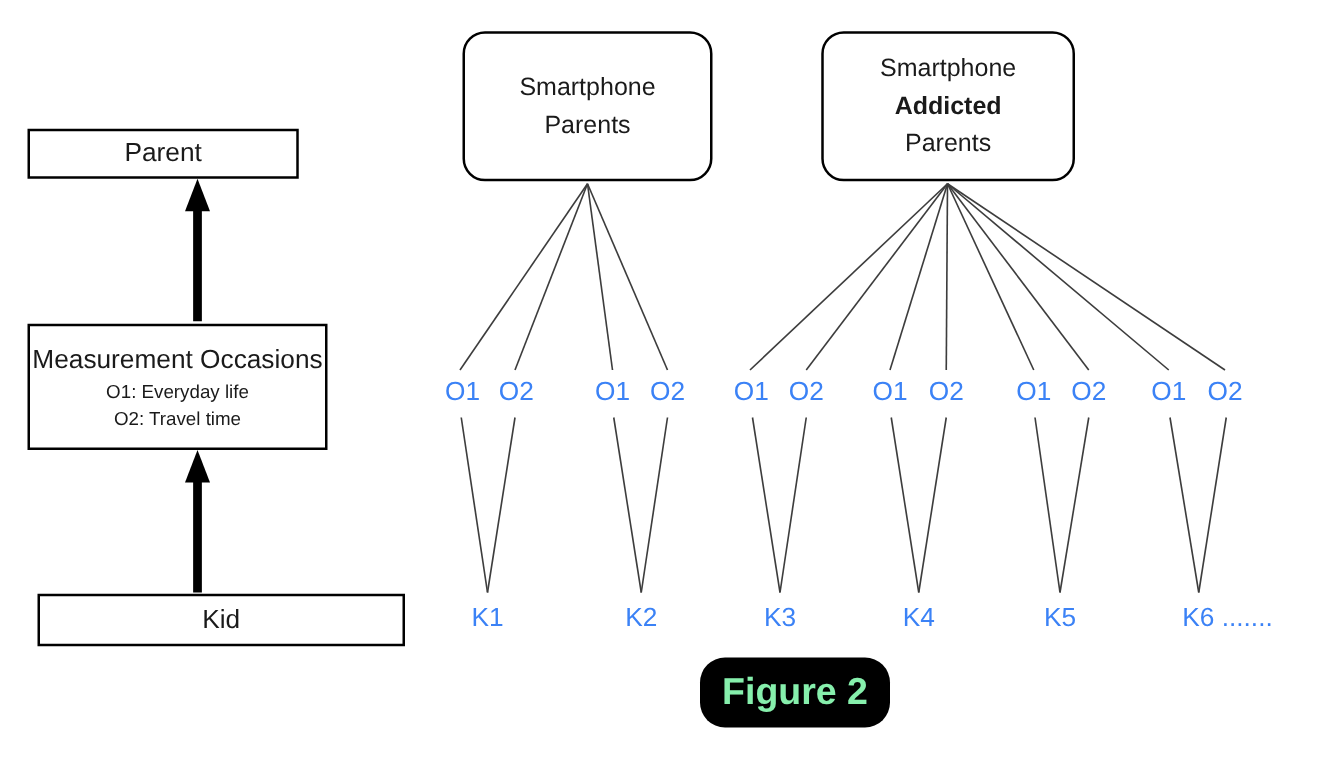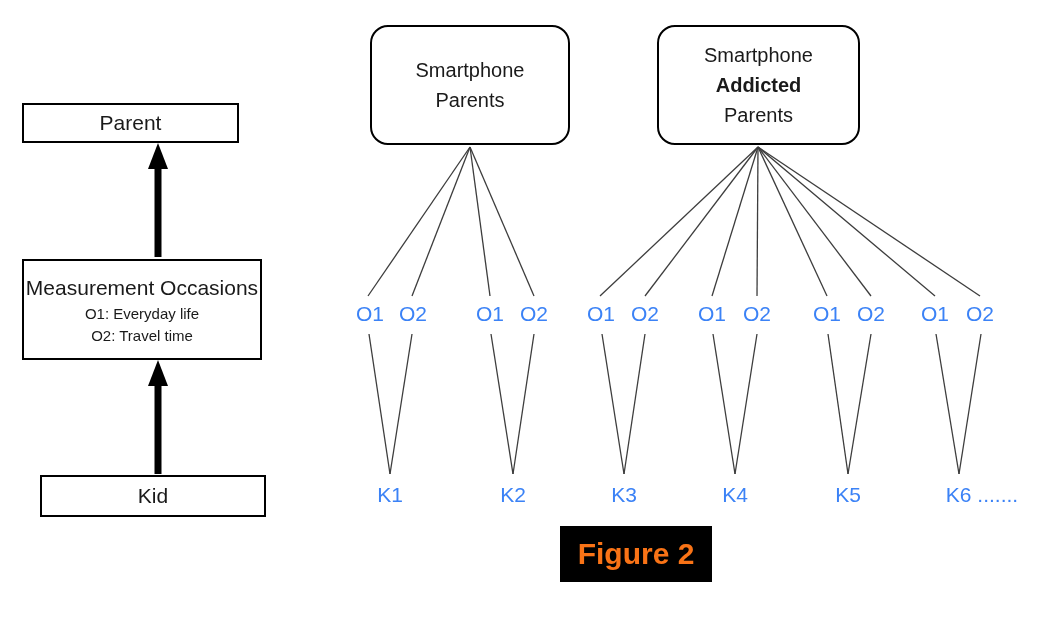--- a/index.html
+++ b/index.html
@@ -30,21 +30,21 @@
     background: #ffffff;
     display: flex;
     flex-direction: column;
     align-items: center;
     justify-content: center;
     text-align: center;
   }
   .plain-box { font-size: 21px; }
   .parent-box   { left: 22px; top: 103px; width: 217px; height: 40px; }
   .measure-box  { left: 22px; top: 259px; width: 240px; height: 101px; }
-  .kid-box      { left: 40px; top: 475px; width: 226px; height: 42px; }
+  .kid-box      { left: 30px; top: 475px; width: 294px; height: 42px; }
   .measure-title { font-size: 21px; line-height: 30px; }
   .measure-note  { font-size: 15px; line-height: 22px; }
   .group-box {
     position: absolute;
     box-sizing: border-box;
     border: 2px solid #000000;
     border-radius: 18px;
     background: #ffffff;
     display: flex;
     flex-direction: column;
@@ -64,26 +64,27 @@
     line-height: 24px;
     white-space: nowrap;
     color: #3b82f6;
   }
   .olabel { top: 302px; }
   .klabel { top: 483px; }
   .caption-box {
     position: absolute;
     left: 560px; top: 526px; width: 152px; height: 56px;
     background: #000000;
-    color: #f97316;
+    color: #86efac;
     display: flex;
     align-items: center;
     justify-content: center;
     font-size: 30px;
     font-weight: bold;
+    border-radius: 20px;
   }
 </style>
 </head>
 <body>
 
 <div class="stage">
 
   <svg class="connectors" viewBox="0 0 1054 620">
     <g stroke="#000000" fill="#000000">
       <line x1="158" y1="257" x2="158" y2="166" stroke-width="7"></line>

